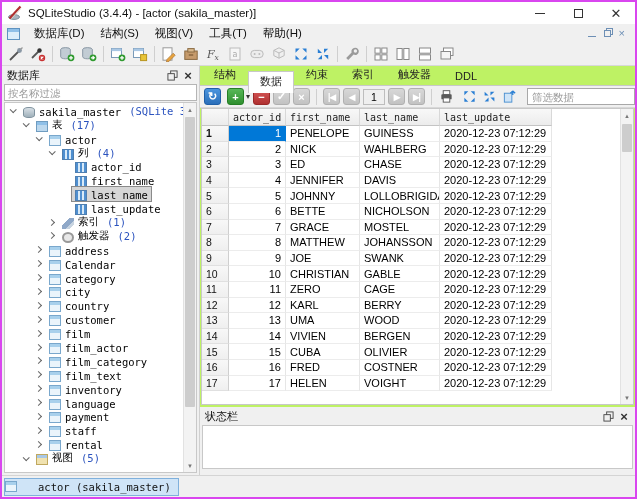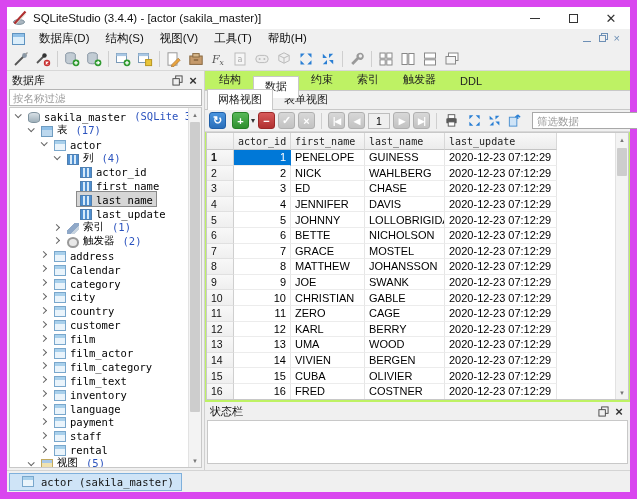--- a/index.html
+++ b/index.html
@@ -1,18 +1,18 @@
 <!DOCTYPE html>
 <html><head>
 <meta charset="utf-8">
 <style>
   *{box-sizing:border-box;margin:0;padding:0}
   html,body{width:637px;height:499px;overflow:hidden}
   body{font-family:"Liberation Sans",sans-serif;font-size:11px;color:#000;background:#fff}
-  .window{width:637px;height:499px;border:7px solid #d946ef;display:flex;flex-direction:column;background:#f0f0f0}
+  .window{width:637px;height:499px;border:2px solid #d946ef;display:flex;flex-direction:column;background:#f0f0f0}
 
   
   .titlebar{height:22px;background:#fff;display:flex;align-items:center;padding-left:5px;flex:none}
   .app-icon{width:16px;height:16px;margin-right:5px;flex:none}
   .title-text{font-size:11.5px;color:#111;flex:1;white-space:nowrap}
   .win-controls{display:flex;height:100%}
   .wbtn{width:38px;height:100%;display:flex;align-items:center;justify-content:center;color:#222}
   .glyph-min{width:10px;height:1px;background:#333;display:inline-block}
   .glyph-max{width:9px;height:9px;border:1px solid #333;display:inline-block}
   .glyph-close{font-size:13px;line-height:1;color:#333}
@@ -103,21 +103,21 @@
   .gcell.rownum.cur{font-weight:bold}
   .gcell.num{justify-content:flex-end}
   .gcell.sel{background:#0078d7;color:#fff;border-right-color:#0078d7}
 
   
   .status-dock{height:68px;flex:none;display:flex;flex-direction:column;background:#f0f0f0;margin-top:2px}
   .status-body{flex:1;background:#fff;border:1px solid #c8c8c8;margin:0 2px 6px 2px}
 
   
   .taskbar{height:22px;flex:none;border-top:1px solid #d4d4d4;background:#f0f0f0;display:flex;align-items:center;padding:0 2px}
-  .task-item{height:18px;display:flex;align-items:center;gap:3px;padding:0 7px 0 12px;background:#cfe4f7;border:1px solid #7fb0dc;font-family:"DejaVu Sans Mono",monospace;font-size:10.5px;color:#111}
+  .task-item{height:18px;display:flex;align-items:center;gap:17px;padding:0 7px 0 0;background:#cfe4f7;border:1px solid #7fb0dc;font-family:"DejaVu Sans Mono",monospace;font-size:10.5px;color:#111}
 </style>
 </head>
 <body>
 
 <div class="window">
 
   <div class="titlebar">
     <span class="app-icon">
       <svg viewBox="0 0 16 16">
           <ellipse cx="7" cy="12" rx="5.5" ry="2.4" fill="#aab6c0" stroke="#7f929e"></ellipse>
@@ -501,24 +501,20 @@
 
     <div class="content">
       <div class="tabs" id="tab-row">
           <span class="tab">结构</span>
           <span class="tab active">数据</span>
           <span class="tab">约束</span>
           <span class="tab">索引</span>
           <span class="tab">触发器</span>
           <span class="tab">DDL</span>
         </div>
-      <div class="subtabs" id="subtab-row">
-          <span class="subtab active">网格视图</span>
-          <span class="subtab">表单视图</span>
-        </div>
 
       <div class="data-toolbar" id="data-toolbar">
           <span class="dbtn blue">
             <span>↻</span>
           </span>
           <span style="width:3px"></span>
           <span class="dbtn green">
             <span>+</span>
           </span>
           <span class="caret">▾</span>

